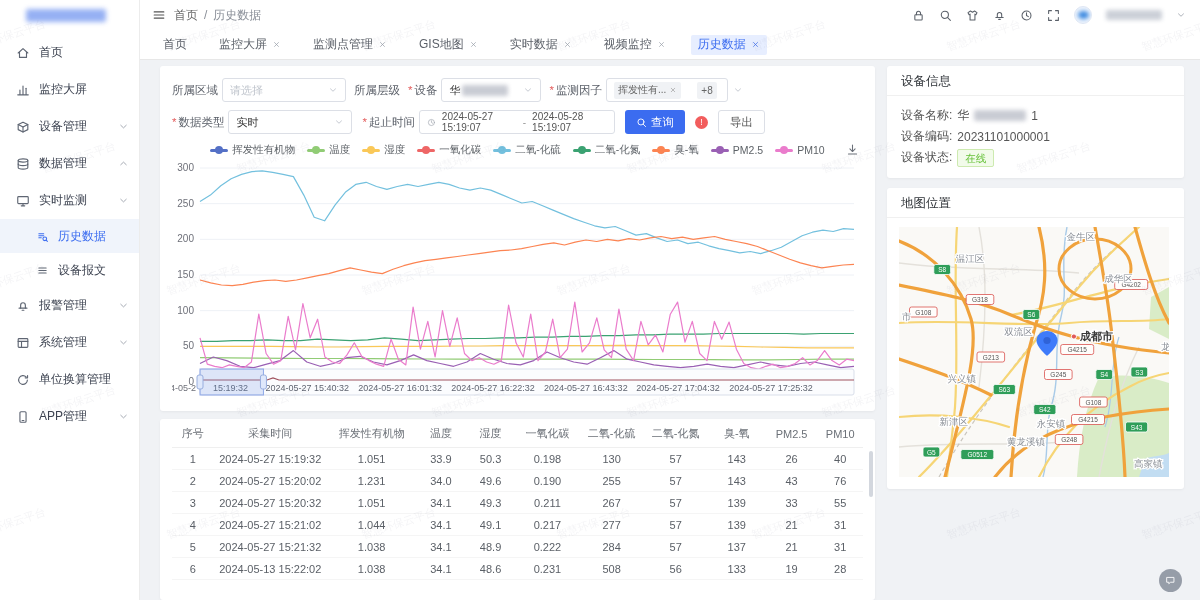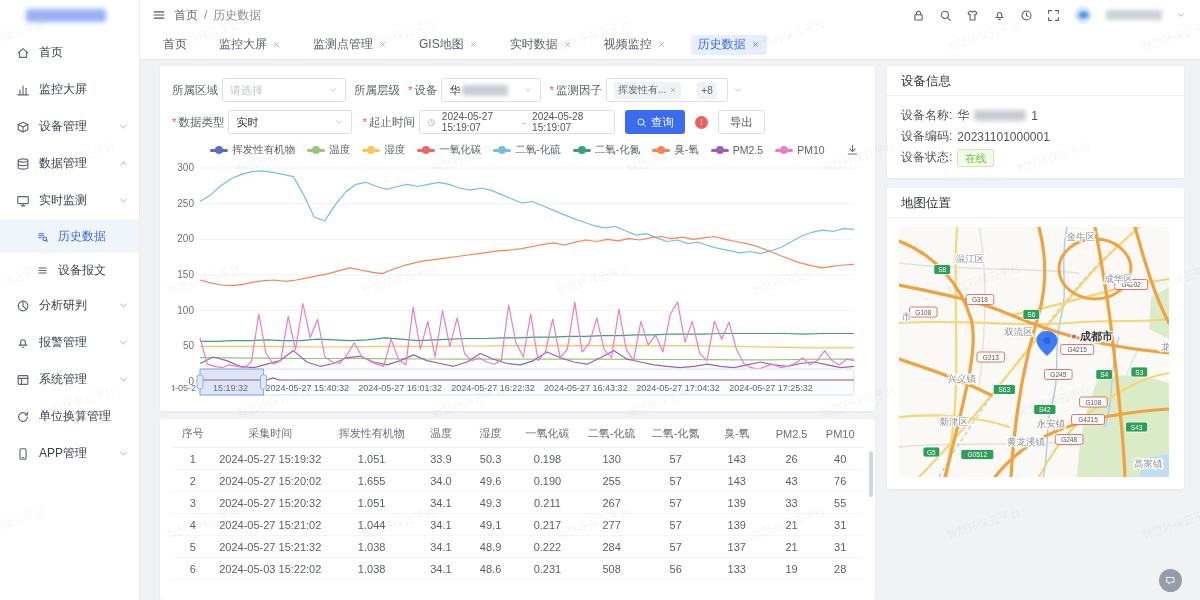--- a/index.html
+++ b/index.html
@@ -193,34 +193,20 @@
             <span class="nav-label">历史数据</span>
           </div>
           <div class="nav-item">
             <span class="nav-icon" style="width:13px;height:13px;">
               <svg viewBox="0 0 16 16" width="100%" height="100%" fill="none" stroke="currentColor" stroke-width="1.3" stroke-linecap="round" stroke-linejoin="round">
                 <path d="M3.5 5h9M3.5 8h9M3.5 11h9"></path>
               </svg>
             </span>
             <span class="nav-label">设备报文</span>
           </div>
-        </div>
-        <div class="nav-item">
-          <span class="nav-icon">
-            <svg viewBox="0 0 16 16" width="100%" height="100%" fill="none" stroke="currentColor" stroke-width="1.3" stroke-linecap="round" stroke-linejoin="round">
-              <circle cx="8" cy="8" r="5.5"></circle>
-              <path d="M8 8V2.5M8 8l3.8 3.8"></path>
-            </svg>
-          </span>
-          <span class="nav-label">分析研判</span>
-          <span class="nav-caret">
-            <svg viewBox="0 0 16 16" width="100%" height="100%" fill="none" stroke="currentColor" stroke-width="1.3" stroke-linecap="round" stroke-linejoin="round">
-              <path d="M4 6.2 8 10l4-3.8"></path>
-            </svg>
-          </span>
         </div>
         <div class="nav-item">
           <span class="nav-icon">
             <svg viewBox="0 0 16 16" width="100%" height="100%" fill="none" stroke="currentColor" stroke-width="1.3" stroke-linecap="round" stroke-linejoin="round">
               <path d="M5.3 10.5V7a2.7 2.7 0 0 1 5.4 0v3.5"></path>
               <path d="M3.5 10.5h9"></path>
               <path d="M7 12.8h2"></path>
             </svg>
           </span>
           <span class="nav-label">报警管理</span>
@@ -619,21 +605,21 @@
                   <td>0.198</td>
                   <td>130</td>
                   <td>57</td>
                   <td>143</td>
                   <td>26</td>
                   <td>40</td>
                 </tr>
                 <tr>
                   <td>2</td>
                   <td>2024-05-27 15:20:02</td>
-                  <td>1.655</td>
+                  <td>1.231</td>
                   <td>34.0</td>
                   <td>49.6</td>
                   <td>0.190</td>
                   <td>255</td>
                   <td>57</td>
                   <td>143</td>
                   <td>43</td>
                   <td>76</td>
                 </tr>
                 <tr>
@@ -670,21 +656,21 @@
                   <td>48.9</td>
                   <td>0.222</td>
                   <td>284</td>
                   <td>57</td>
                   <td>137</td>
                   <td>21</td>
                   <td>31</td>
                 </tr>
                 <tr>
                   <td>6</td>
-                  <td>2024-05-03 15:22:02</td>
+                  <td>2024-05-13 15:22:02</td>
                   <td>1.038</td>
                   <td>34.1</td>
                   <td>48.6</td>
                   <td>0.231</td>
                   <td>508</td>
                   <td>56</td>
                   <td>133</td>
                   <td>19</td>
                   <td>28</td>
                 </tr>

